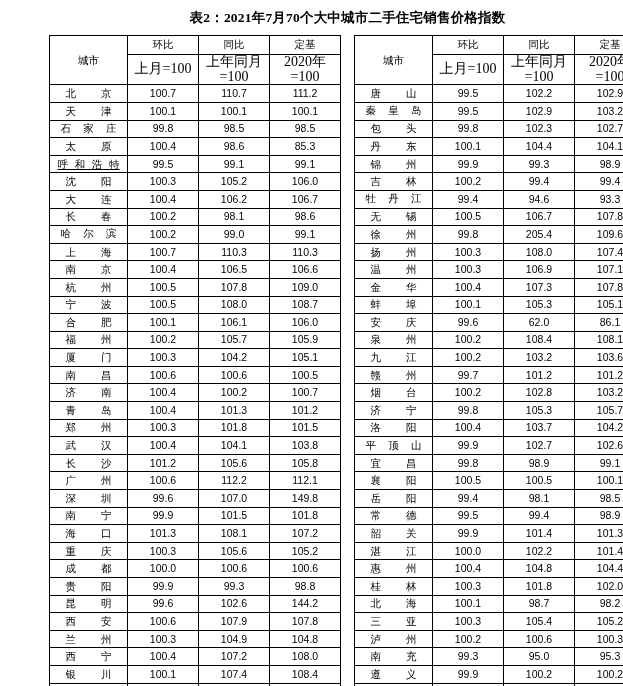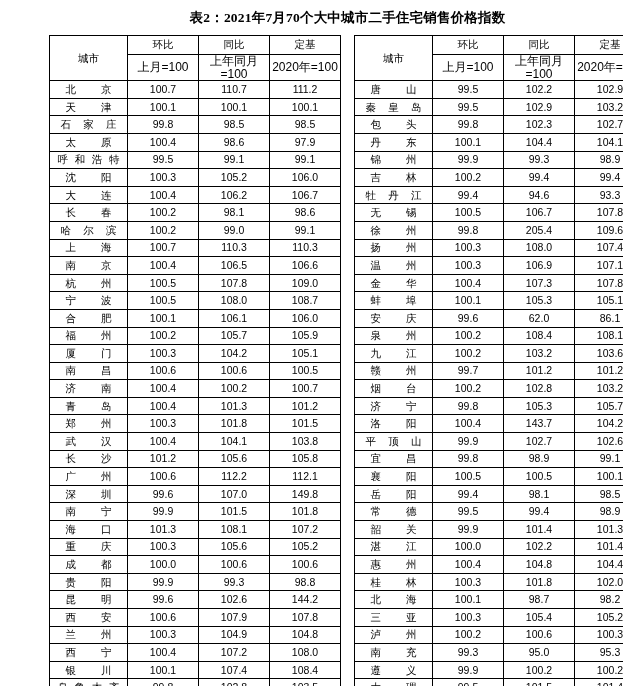--- a/index.html
+++ b/index.html
@@ -43,43 +43,44 @@
     vertical-align: middle;
     font-weight: normal;
     line-height: 1.05;
   }
   .hdr-top td {
     height: 18px;
     font-size: 10.5px;
   }
   .hdr-sub td {
     height: 17px;
-    font-size: 12px;
+    font-size: 14px;
+    font-family: Liberation Serif, serif;
   }
   .city-cell {
     height: 16.6px;
     font-size: 10.5px;
     letter-spacing: 0;
   }
   .num-cell {
     height: 16.6px;
     font-size: 10.5px;
     padding-right: 13px;
     text-align: right;
   }
   
   .cname {
     display: inline-block;
     text-align: justify;
     text-align-last: justify;
     text-justify: inter-character;
   }
   .cname.w2 { width: 46px; }
-  .cname.w3 { width: 56px; }
-  .cname.w4 { width: 62px; }
+  .cname.w3 { width: 56px; font-family: Liberation Mono, monospace; }
+  .cname.w4 { width: 62px; text-decoration: underline; }
   .sep { width: 14px; border: none !important; }
   col.c-city { width: 78px; }
   col.c-num { width: 71px; }
   col.c-sep { width: 14px; }
 </style>
 </head>
 <body>
 
 <div id="page">
   <div class="title">表2：2021年7月70个大中城市二手住宅销售价格指数</div>
@@ -148,21 +149,21 @@
           <td class="sep"></td>
           <td class="city-cell"><span class="cname w2">包头</span></td>
           <td class="num-cell">99.8</td>
           <td class="num-cell">102.3</td>
           <td class="num-cell">102.7</td>
         </tr>
         <tr>
           <td class="city-cell"><span class="cname w2">太原</span></td>
           <td class="num-cell">100.4</td>
           <td class="num-cell">98.6</td>
-          <td class="num-cell">97.9</td>
+          <td class="num-cell">85.3</td>
           <td class="sep"></td>
           <td class="city-cell"><span class="cname w2">丹东</span></td>
           <td class="num-cell">100.1</td>
           <td class="num-cell">104.4</td>
           <td class="num-cell">104.1</td>
         </tr>
         <tr>
           <td class="city-cell"><span class="cname w4">呼和浩特</span></td>
           <td class="num-cell">99.5</td>
           <td class="num-cell">99.1</td>
@@ -328,21 +329,21 @@
           <td class="num-cell">105.7</td>
         </tr>
         <tr>
           <td class="city-cell"><span class="cname w2">郑州</span></td>
           <td class="num-cell">100.3</td>
           <td class="num-cell">101.8</td>
           <td class="num-cell">101.5</td>
           <td class="sep"></td>
           <td class="city-cell"><span class="cname w2">洛阳</span></td>
           <td class="num-cell">100.4</td>
-          <td class="num-cell">143.7</td>
+          <td class="num-cell">103.7</td>
           <td class="num-cell">104.2</td>
         </tr>
         <tr>
           <td class="city-cell"><span class="cname w2">武汉</span></td>
           <td class="num-cell">100.4</td>
           <td class="num-cell">104.1</td>
           <td class="num-cell">103.8</td>
           <td class="sep"></td>
           <td class="city-cell"><span class="cname w3">平顶山</span></td>
           <td class="num-cell">99.9</td>

